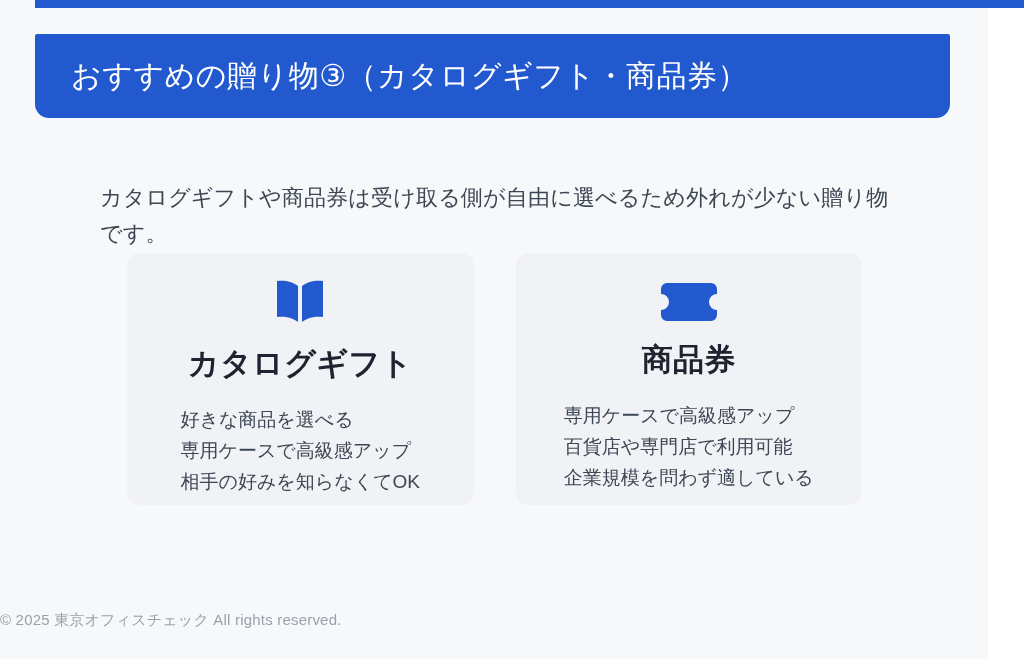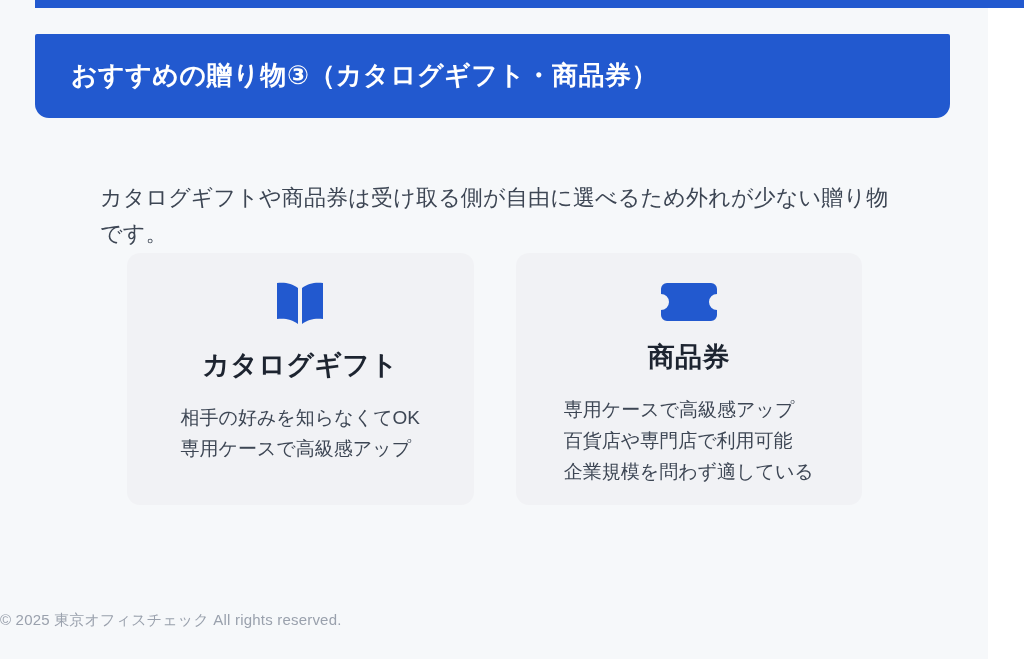--- a/index.html
+++ b/index.html
@@ -51,22 +51,22 @@
     height: 84px;
     background: #2259cf;
     border-radius: 2px 2px 14px 14px;
     display: flex;
     align-items: center;
     box-sizing: border-box;
     padding: 0 36px;
   }
   .header-title {
     color: #ffffff;
-    font-size: 26px;
-    font-weight: 700;
+    font-size: 30px;
+    font-weight: 400;
     letter-spacing: 0.5px;
     line-height: 1.2;
     white-space: nowrap;
   }
 
   
   .intro {
     position: absolute;
     top: 158px;
     left: 100px;
@@ -99,21 +99,21 @@
   }
   .card-icon {
     height: 54px;
     display: flex;
     align-items: center;
     justify-content: center;
     margin-bottom: 14px;
   }
   .card-title {
     color: #1d2430;
-    font-size: 27px;
+    font-size: 31px;
     font-weight: 700;
     letter-spacing: 0.4px;
     margin-bottom: 20px;
     text-align: center;
   }
   .card-points {
     color: #3d4654;
     font-size: 19px;
     line-height: 1.62;
     text-align: left;
@@ -165,22 +165,23 @@
 
     <div class="card">
       <div class="card-icon">
         <svg width="64" height="50" viewBox="0 0 64 50" aria-hidden="true">
           <path d="M30 7 C24 2, 16 1, 9 2 L9 38 C16 37, 24 38, 30 43 Z" fill="#2259cf"></path>
           <path d="M34 7 C40 2, 48 1, 55 2 L55 38 C48 37, 40 38, 34 43 Z" fill="#2259cf"></path>
         </svg>
       </div>
       <div class="card-title">カタログギフト</div>
       <div class="card-points">
+        <div>好きな商品を選べる</div>
+        <div>専用ケースで高級感アップ</div>
         <div>相手の好みを知らなくてOK</div>
-        <div>専用ケースで高級感アップ</div>
       </div>
     </div>
 
     <div class="card">
       <div class="card-icon">
         <svg width="64" height="46" viewBox="0 0 64 46" aria-hidden="true">
           <path d="M10 4 H54 A6 6 0 0 1 60 10 V15 A8 8 0 0 0 60 31 V36 A6 6 0 0 1 54 42 H10 A6 6 0 0 1 4 36 V31 A8 8 0 0 0 4 15 V10 A6 6 0 0 1 10 4 Z" fill="#2259cf"></path>
         </svg>
       </div>
       <div class="card-title">商品券</div>

